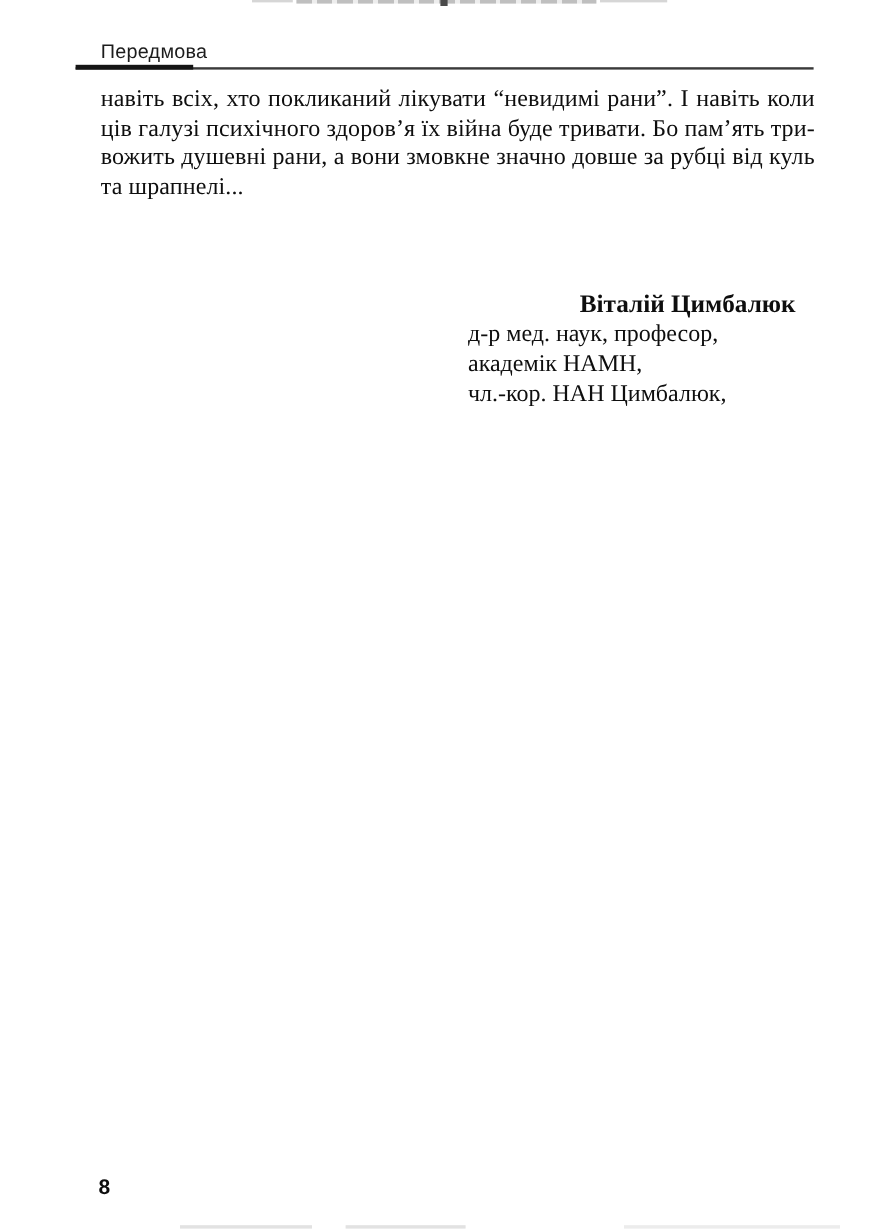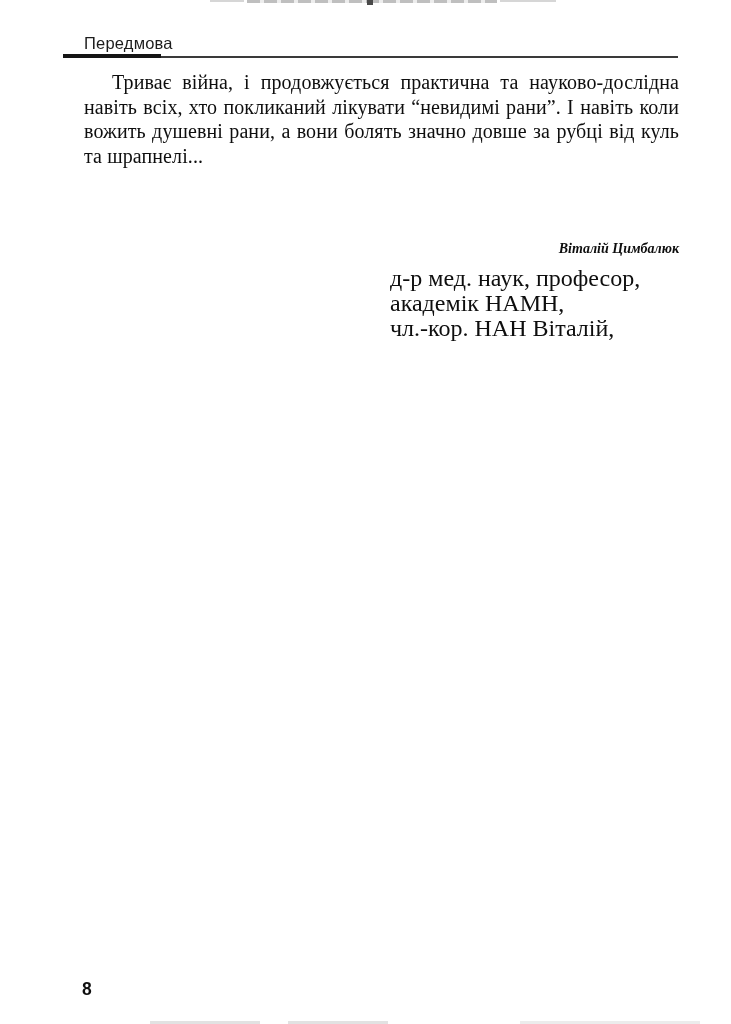--- a/index.html
+++ b/index.html
@@ -72,31 +72,30 @@
     height:24.6px;
   }
   .pline.first{text-indent:28px;}
   .pline.last{
     text-align:center;
     text-align-last:left;
   }
 
   
   .signature-name{
-    position:absolute; left:84px; top:241px;
+    position:absolute; left:68px; top:241px;
     width:595px;
     text-align:right;
-    font-size:14px;
+    font-size:21px;
     font-weight:bold;
-    font-style:italic;
     color:var(--c-text);
   }
   .signature-credentials{
     position:absolute; left:390px; top:266px;
-    font-size:24px;
+    font-size:20px;
     line-height:25px;
     color:var(--c-text);
   }
 
   
   .page-number{
     position:absolute; left:82px; top:979px;
     font-family:"Liberation Sans", sans-serif;
     font-size:17.5px;
     font-weight:bold;
@@ -111,32 +110,32 @@
   <div class="remnant remnant-top-left"></div>
   <div class="remnant remnant-top-main"></div>
   <div class="remnant remnant-top-dark"></div>
   <div class="remnant remnant-top-right"></div>
 
   <div class="running-head">Передмова</div>
   <div class="head-rule-thin"></div>
   <div class="head-rule-thick"></div>
 
   <div class="body-paragraph">
-    <div class="pline first">Триває війна, і продовжується практична та науково-дослідна</div>
     <div class="pline">навіть всіх, хто покликаний лікувати “невидимі рани”. І навіть коли</div>
-    <div class="pline">вожить душевні рани, а вони болять значно довше за рубці від куль</div>
+    <div class="pline">ців галузі психічного здоров’я їх війна буде тривати. Бо пам’ять три-</div>
+    <div class="pline">вожить душевні рани, а вони змовкне значно довше за рубці від куль</div>
     <div class="pline last">та шрапнелі...</div>
   </div>
 
   <div class="signature-name">Віталій Цимбалюк</div>
 
   <div class="signature-credentials">
     <div class="cred-line">д-р мед. наук, професор,</div>
     <div class="cred-line">академік НАМН,</div>
-    <div class="cred-line">чл.-кор. НАН Віталій,</div>
+    <div class="cred-line">чл.-кор. НАН Цимбалюк,</div>
   </div>
 
   <div class="page-number">8</div>
 
   <div class="remnant remnant-bottom-1"></div>
   <div class="remnant remnant-bottom-2"></div>
   <div class="remnant remnant-bottom-3"></div>
 
 </div>
 

